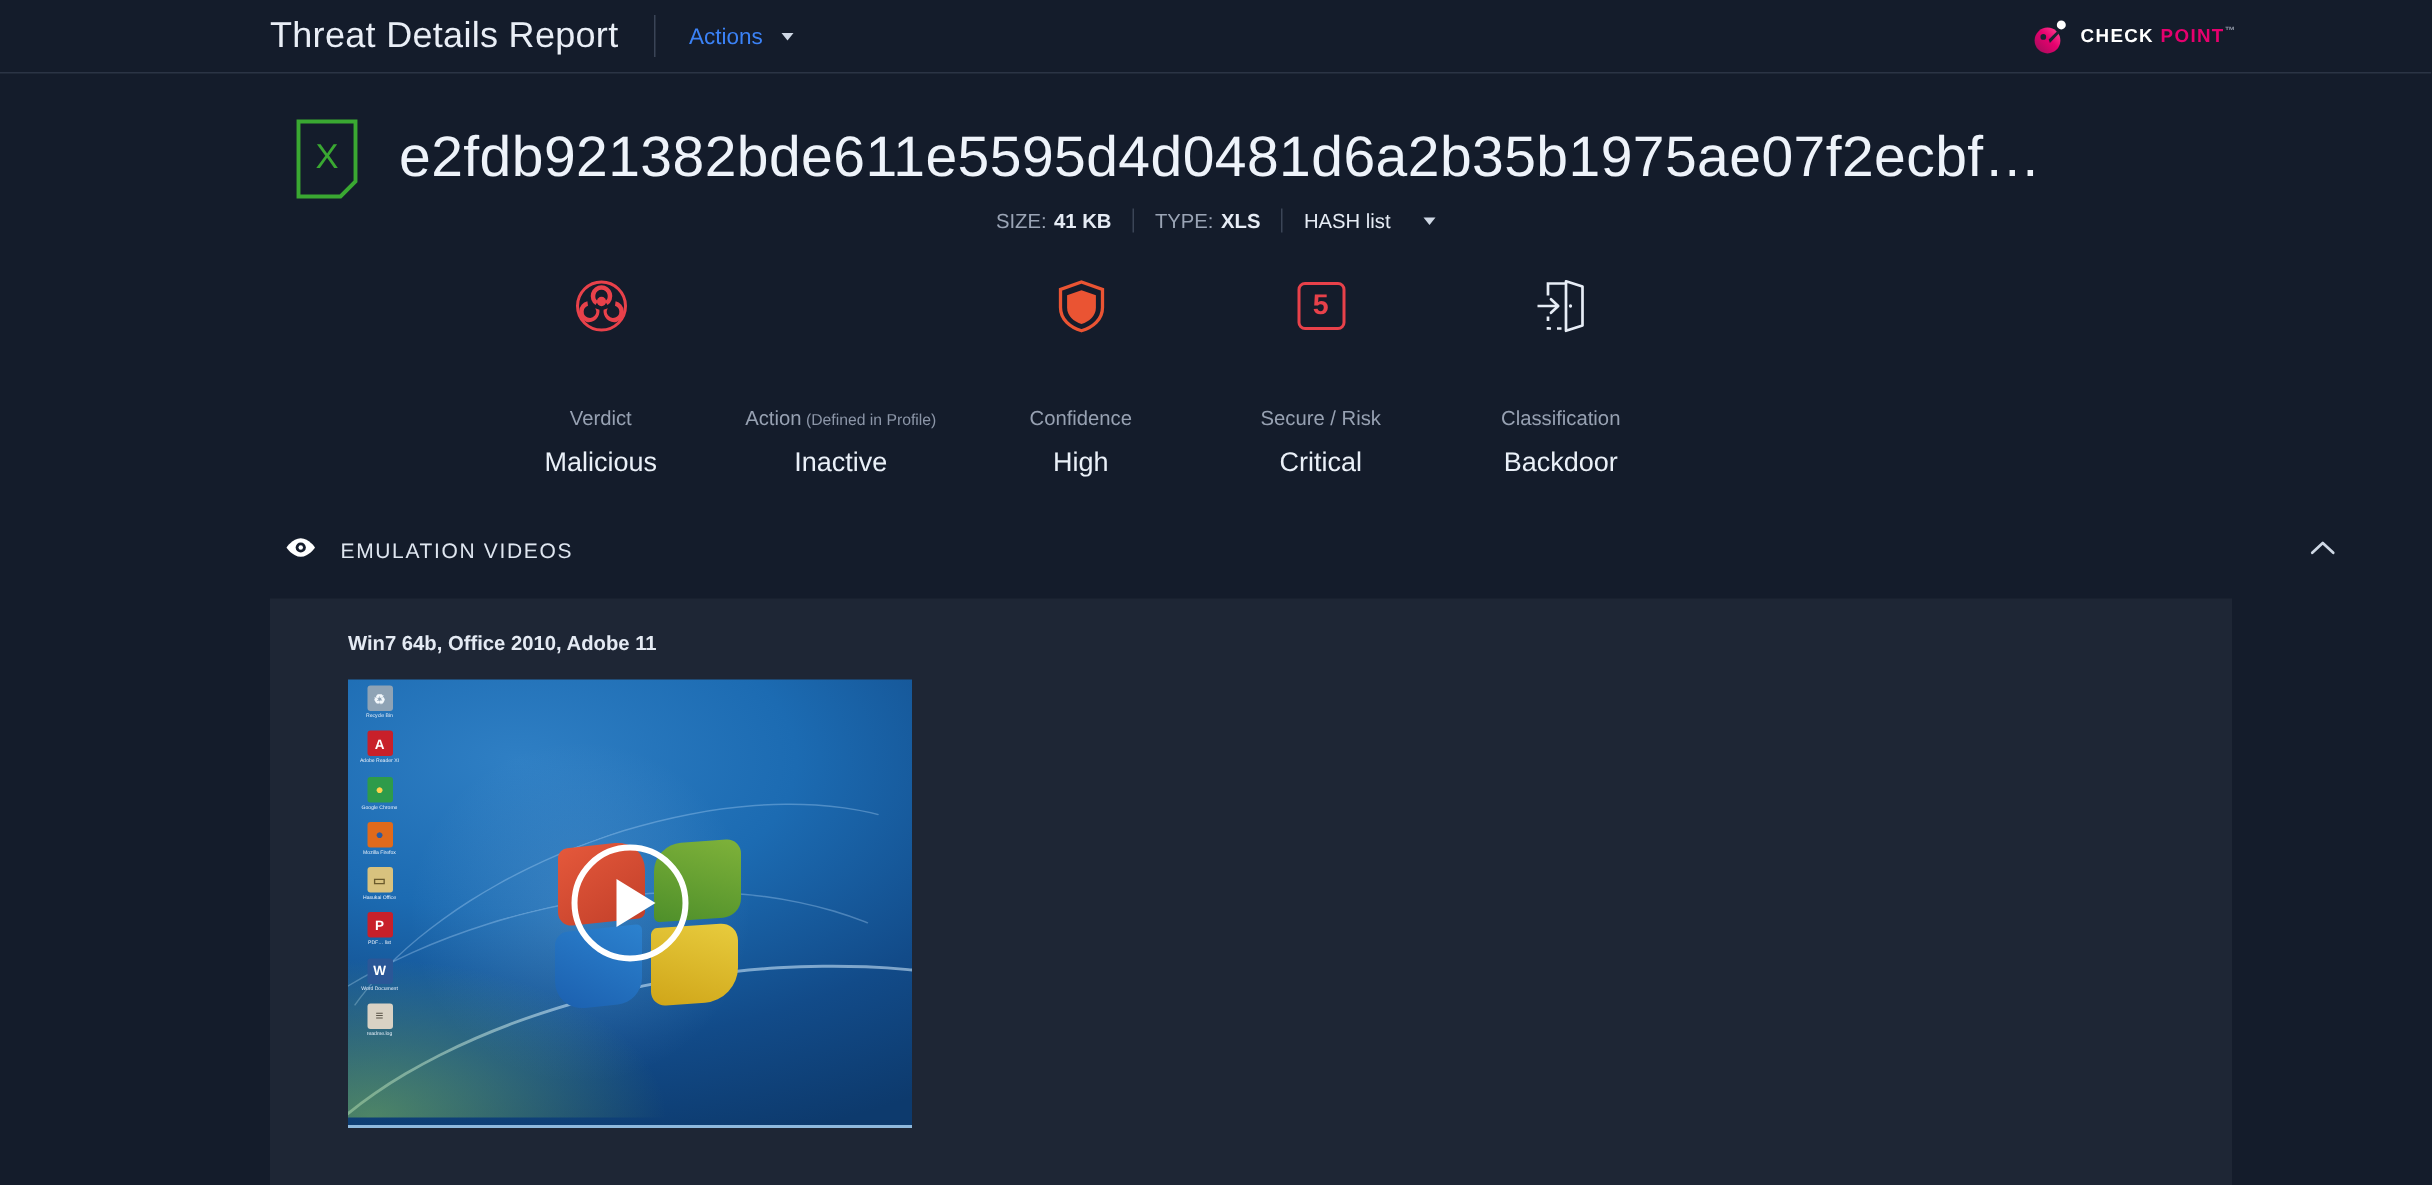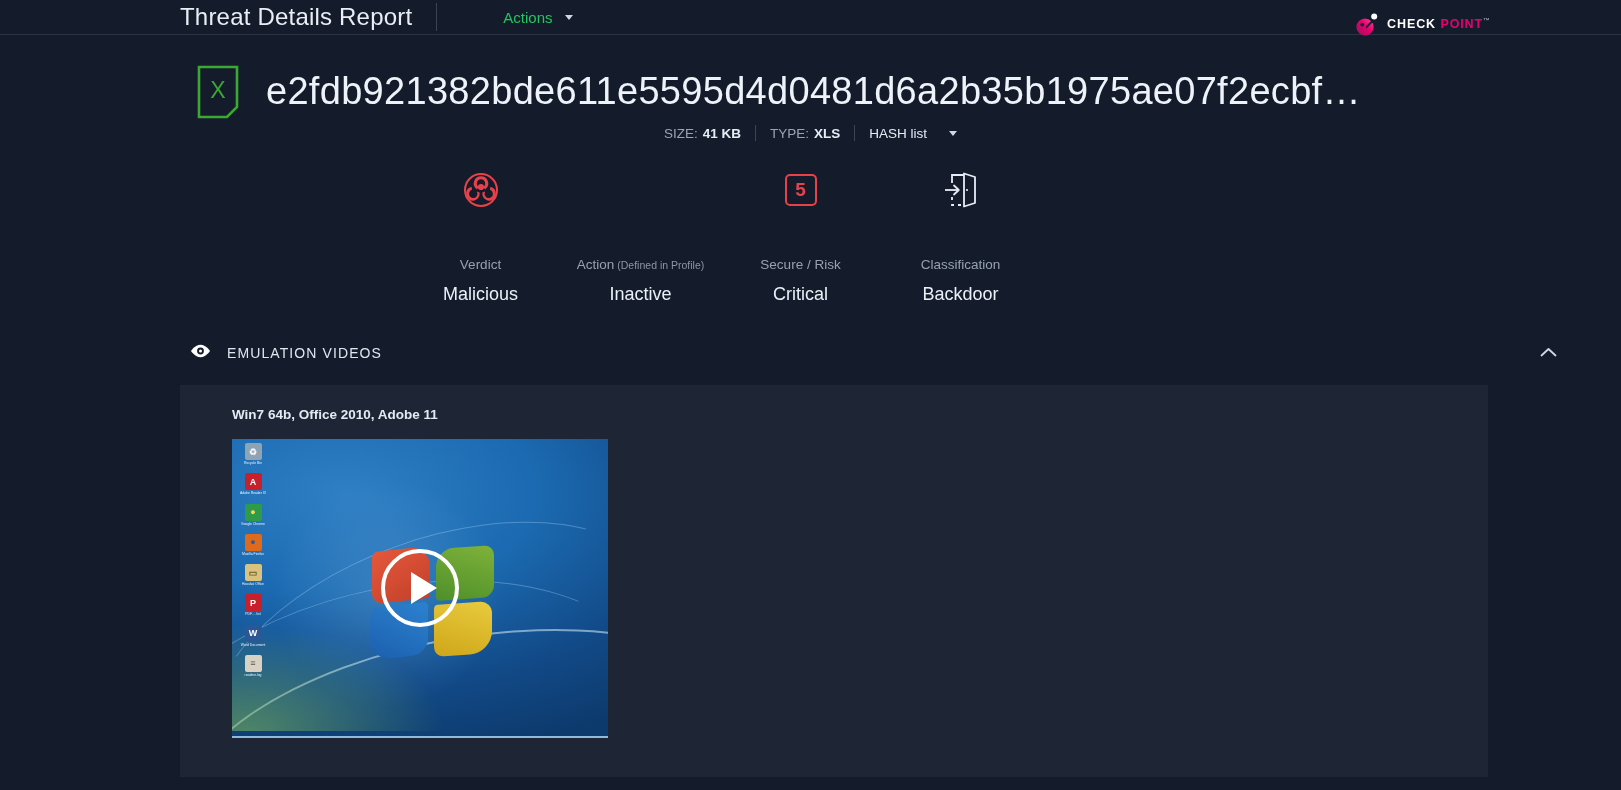--- a/index.html
+++ b/index.html
@@ -7,21 +7,21 @@
     margin: 0; padding: 0;
     width: 1621px; height: 790px;
     background: #141c2b;
     font-family: "Liberation Sans", sans-serif;
     overflow: hidden;
   }
 
   
   #topbar {
     position: relative;
-    height: 35px;
+    height: 49px;
     background: #141c2b;
     border-bottom: 1px solid #2b3445;
     display: flex;
     align-items: center;
   }
   #app-title {
     margin-left: 180px;
     font-size: 24px;
     color: #e9eef6;
     font-weight: 400;
@@ -29,27 +29,26 @@
     white-space: nowrap;
   }
   #title-divider {
     width: 1px;
     height: 28px;
     background: #3a4457;
     margin: 0 22px 0 24px;
   }
   #actions-menu {
     font-size: 15px;
-    color: #22c55e;
+    color: #3b82f6;
     display: flex;
     align-items: center;
     gap: 12px;
     cursor: pointer;
     white-space: nowrap;
-    margin-left: 44px;
   }
   .caret-down {
     width: 0; height: 0;
     border-left: 4.5px solid transparent;
     border-right: 4.5px solid transparent;
     border-top: 5px solid #cfd8e5;
   }
   #brand-logo {
     position: absolute;
     right: 130px;
@@ -354,20 +353,32 @@
     </div>
 
     <div class="verdict-cell">
       <div class="verdict-icon"></div>
       <div class="verdict-label">
         <span>Action</span><span class="sub">(Defined in Profile)</span>
       </div>
       <div class="verdict-value">Inactive</div>
     </div>
 
+    <div class="verdict-cell">
+      <div class="verdict-icon">
+        <svg width="34" height="36" viewBox="0 0 34 36">
+          <path d="M17 2 L31 7 V19 C31 27 24.5 32.4 17 34.5 C9.5 32.4 3 27 3 19 V7 Z" fill="none" stroke="#ea5433" stroke-width="2.2"></path>
+          <path d="M17 7.5 L26.6 10.9 V19.2 C26.6 24.6 22.2 28.4 17 30 C11.8 28.4 7.4 24.6 7.4 19.2 V10.9 Z" fill="#ea5433"></path>
+        </svg>
+      </div>
+      <div class="verdict-label">
+        <span>Confidence</span>
+      </div>
+      <div class="verdict-value">High</div>
+    </div>
 
     <div class="verdict-cell">
       <div class="verdict-icon">
         <span class="risk-box">5</span>
       </div>
       <div class="verdict-label">
         <span>Secure / Risk</span>
       </div>
       <div class="verdict-value">Critical</div>
     </div>

